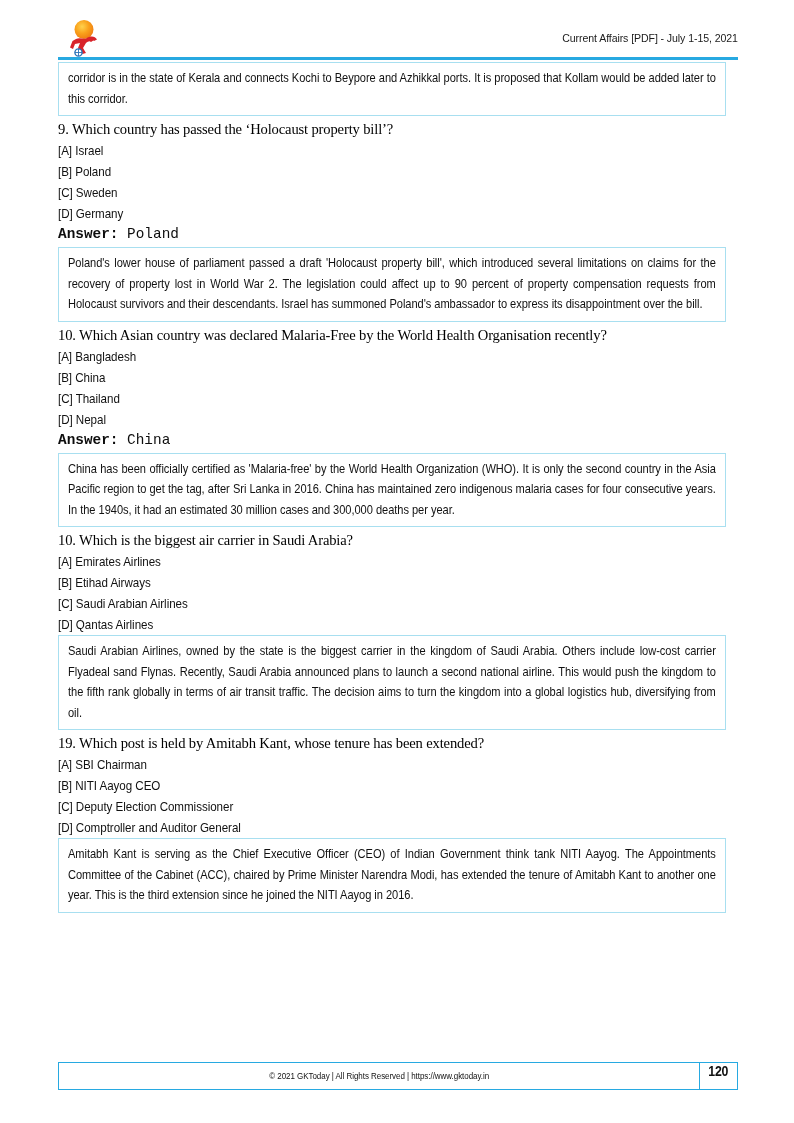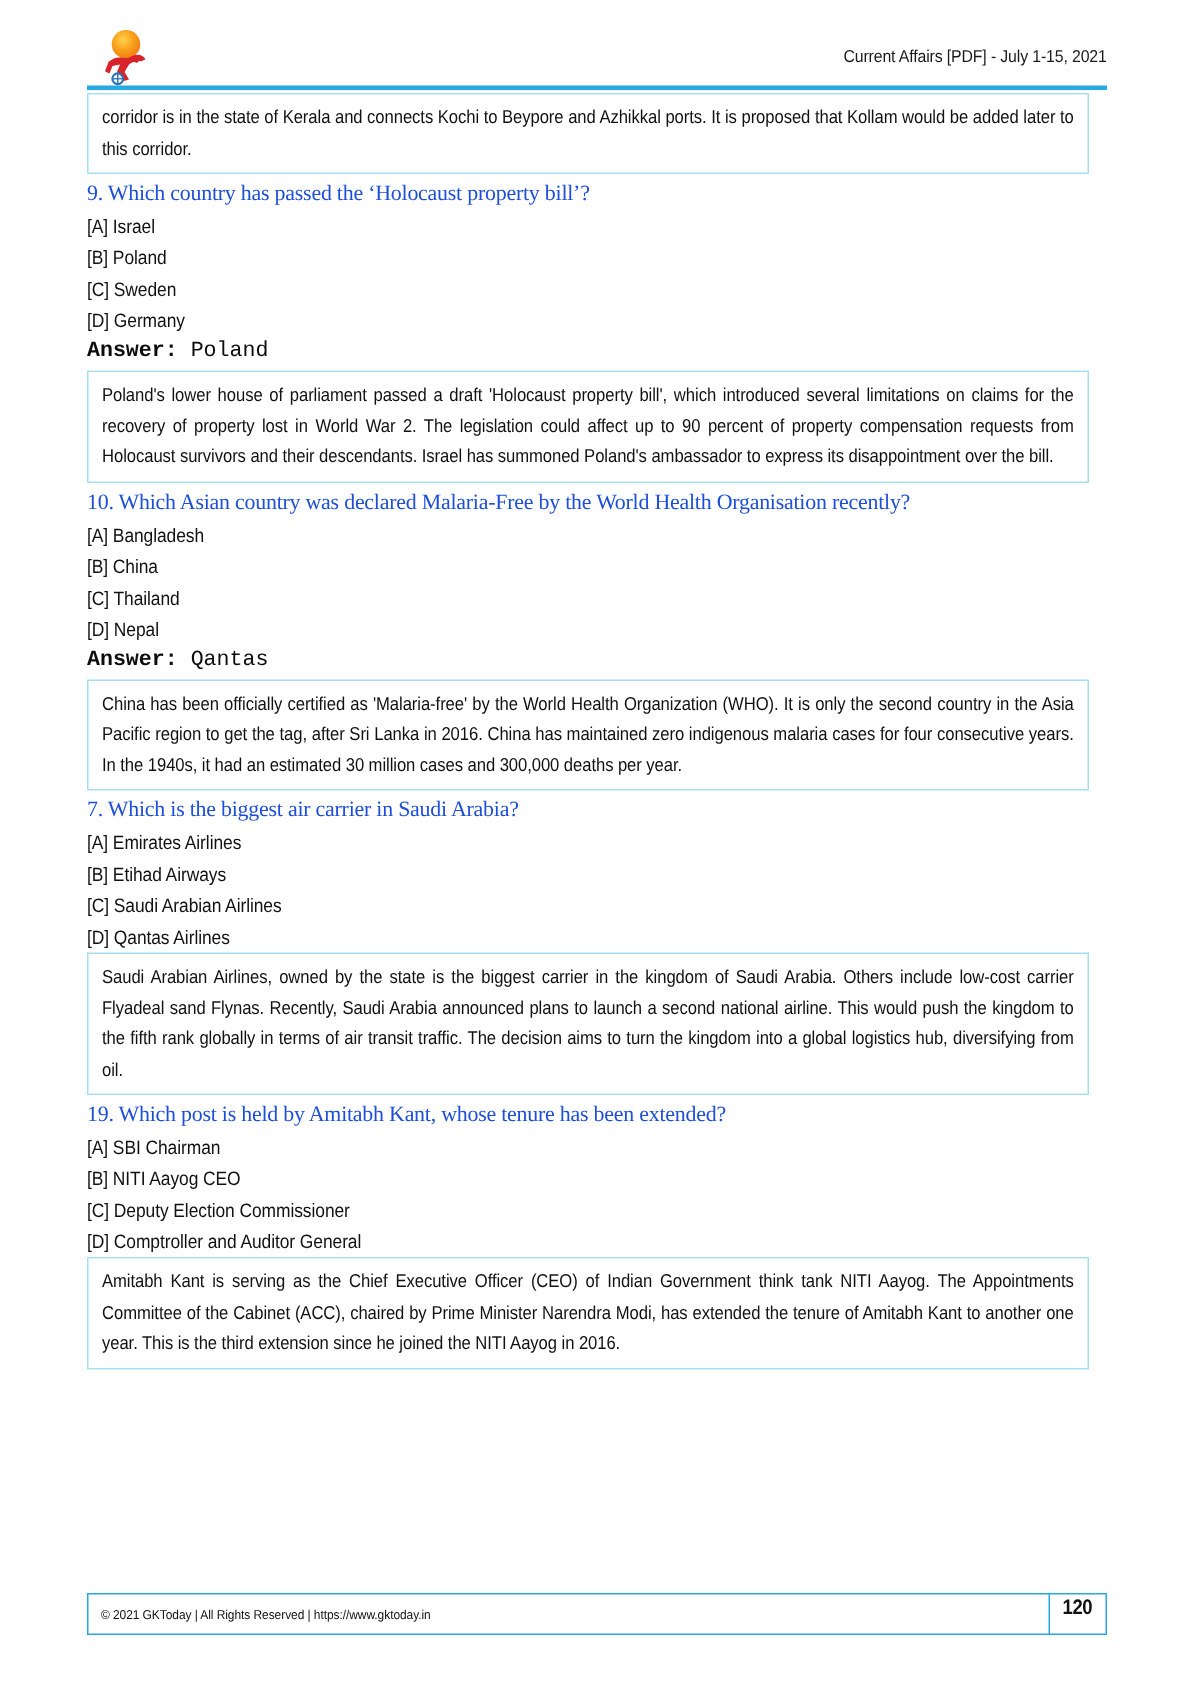--- a/index.html
+++ b/index.html
@@ -82,21 +82,21 @@
     width: 111.7%;
     letter-spacing: -0.05px;
   }
 
   
   .qblock { margin: 0; padding: 0; }
   .question {
     font-family: "Liberation Serif", serif;
     font-size: 14.6px;
     line-height: 21px;
-    color: #1d4ed8;
+    color: #000000;
     margin: 2px 0 0 0;
     letter-spacing: -0.15px;
   }
   .option {
     font-family: "Liberation Sans", sans-serif;
     font-size: 12.9px;
     line-height: 21px;
     color: #111111;
     margin: 0;
     transform: scaleX(0.9);
@@ -123,21 +123,21 @@
     height: 28px;
     display: flex;
     align-items: stretch;
   }
   .footer-main {
     flex: 1 1 auto;
     border: 1px solid #27a9e1;
     box-sizing: border-box;
     display: flex;
     align-items: center;
-    justify-content: flex-start;
+    justify-content: center;
   }
   .footer-text {
     font-family: "Liberation Sans", sans-serif;
     font-size: 8.6px;
     color: #111111;
     transform: scaleX(0.93);
     letter-spacing: -0.05px;
     white-space: nowrap;
   }
   .footer-page {
@@ -206,29 +206,29 @@
     </div>
 
     <div class="qblock">
       <div class="question">10. Which Asian country was declared Malaria-Free by the World Health Organisation recently?</div>
       <div class="option">[A] Bangladesh</div>
       <div class="option">[B] China</div>
       <div class="option">[C] Thailand</div>
       <div class="option">[D] Nepal</div>
       <div class="answer">
         <span class="ans-label">Answer:</span>
-        <span class="ans-value">Qantas</span>
+        <span class="ans-value">China</span>
       </div>
       <div class="infobox">
         <p>China has been officially certified as 'Malaria-free' by the World Health Organization (WHO). It is only the second country in the Asia Pacific region to get the tag, after Sri Lanka in 2016. China has maintained zero indigenous malaria cases for four consecutive years. In the 1940s, it had an estimated 30 million cases and 300,000 deaths per year.</p>
       </div>
     </div>
 
     <div class="qblock">
-      <div class="question">7. Which is the biggest air carrier in Saudi Arabia?</div>
+      <div class="question">10. Which is the biggest air carrier in Saudi Arabia?</div>
       <div class="option">[A] Emirates Airlines</div>
       <div class="option">[B] Etihad Airways</div>
       <div class="option">[C] Saudi Arabian Airlines</div>
       <div class="option">[D] Qantas Airlines</div>
       <div class="infobox">
         <p>Saudi Arabian Airlines, owned by the state is the biggest carrier in the kingdom of Saudi Arabia. Others include low-cost carrier Flyadeal sand Flynas. Recently, Saudi Arabia announced plans to launch a second national airline. This would push the kingdom to the fifth rank globally in terms of air transit traffic. The decision aims to turn the kingdom into a global logistics hub, diversifying from oil.</p>
       </div>
     </div>
 
     <div class="qblock">

